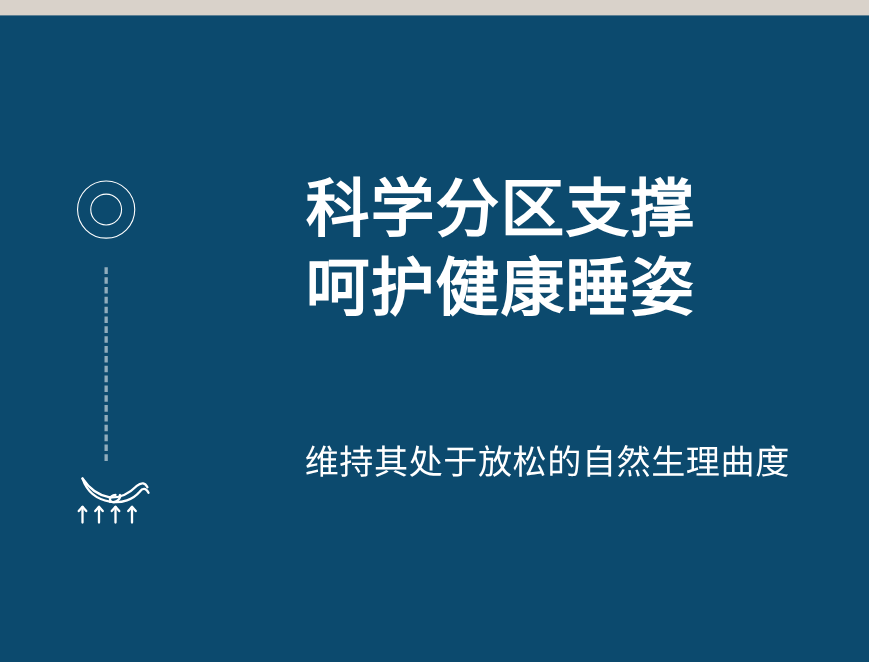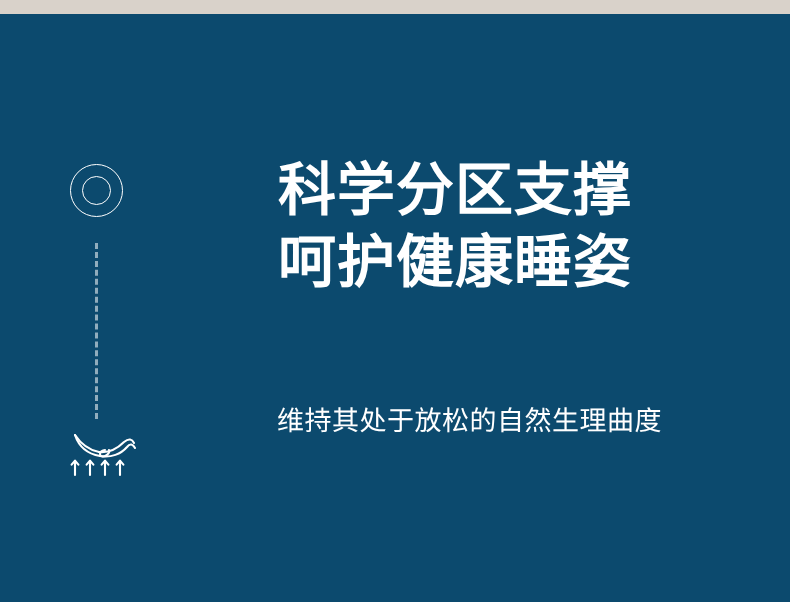--- a/index.html
+++ b/index.html
@@ -102,21 +102,21 @@
   .headline .hl-line { display: block; }
 
   .subtext {
     position: absolute;
     left: 277px;
     top: 402px;
     width: 470px;
     color: #ffffff;
     font-family: "DejaVu Sans", "Liberation Sans", sans-serif;
     font-weight: normal;
-    font-size: 27px;
+    font-size: 31px;
     line-height: 38px;
     letter-spacing: 0.5px;
     white-space: nowrap;
   }
   .subtext .sub-line { display: block; }
 </style>
 </head>
 <body>
 
 <div class="banner">

